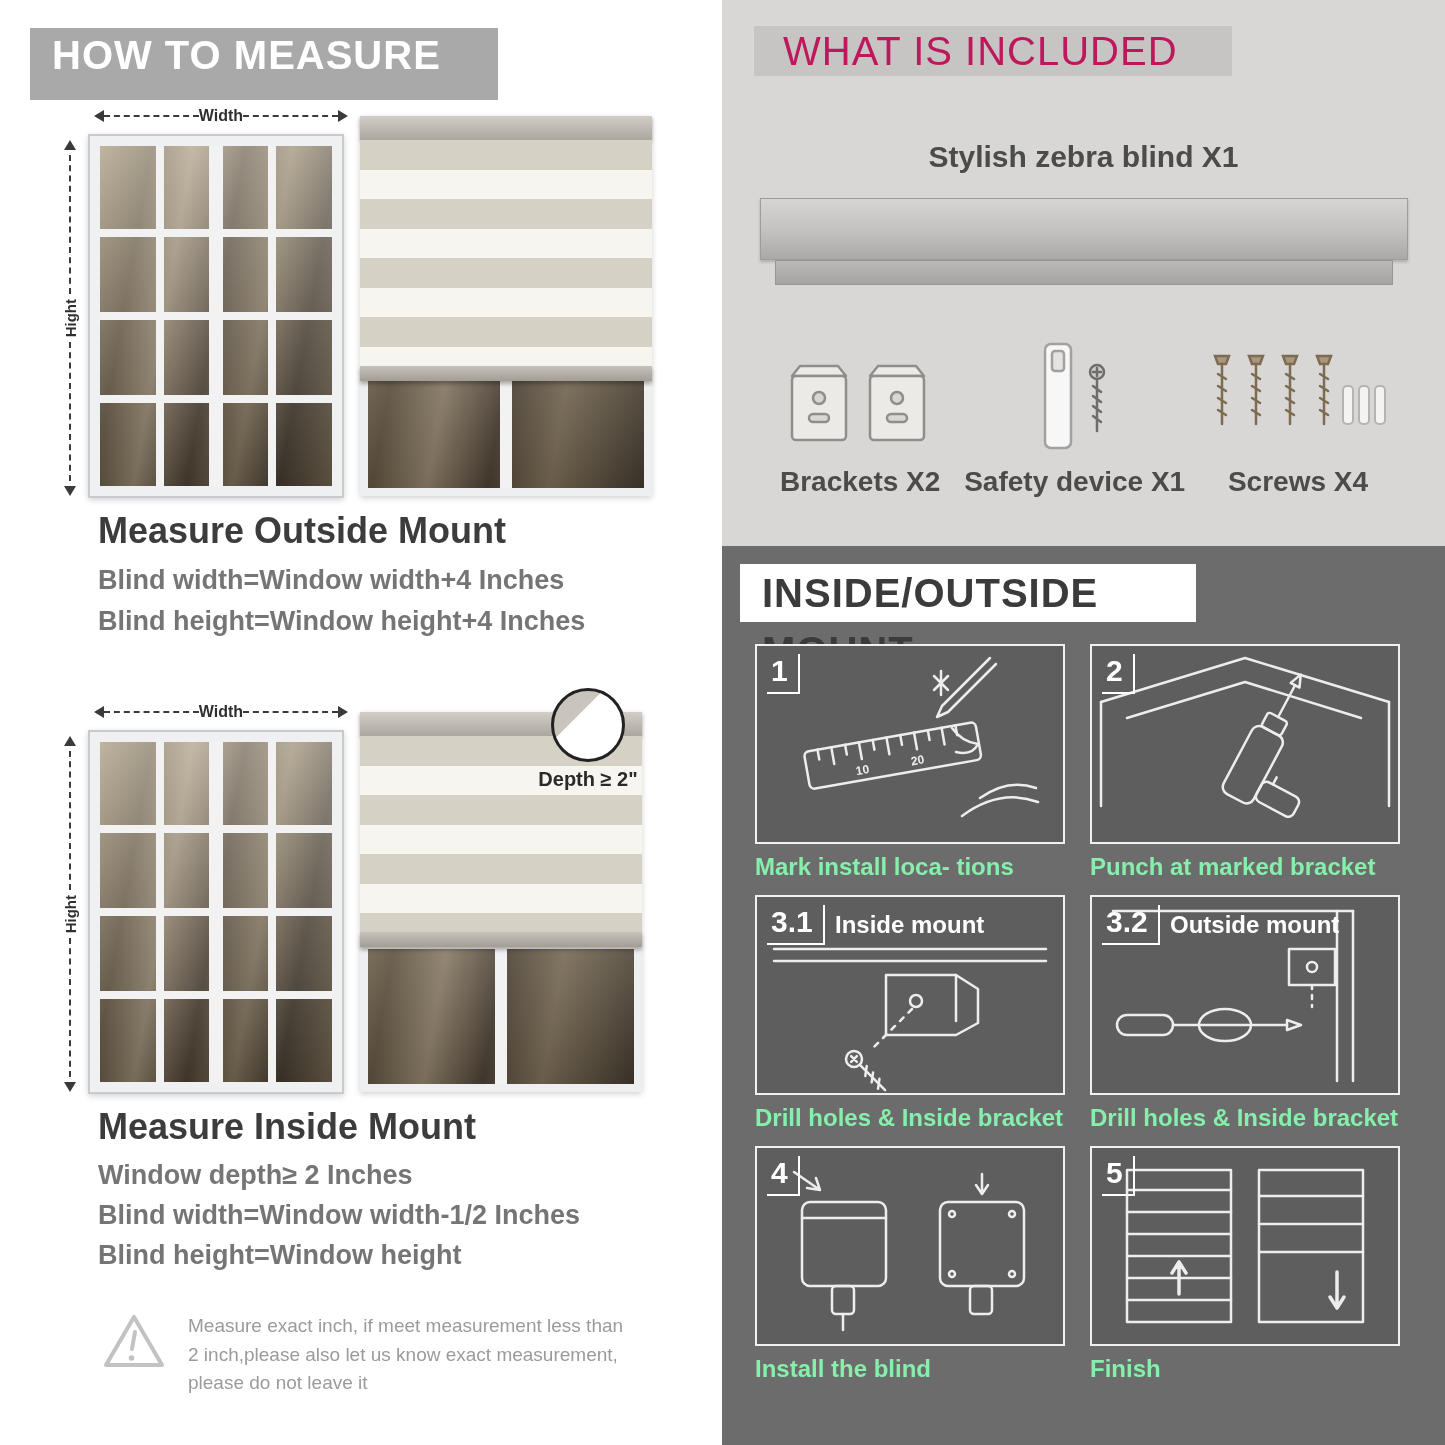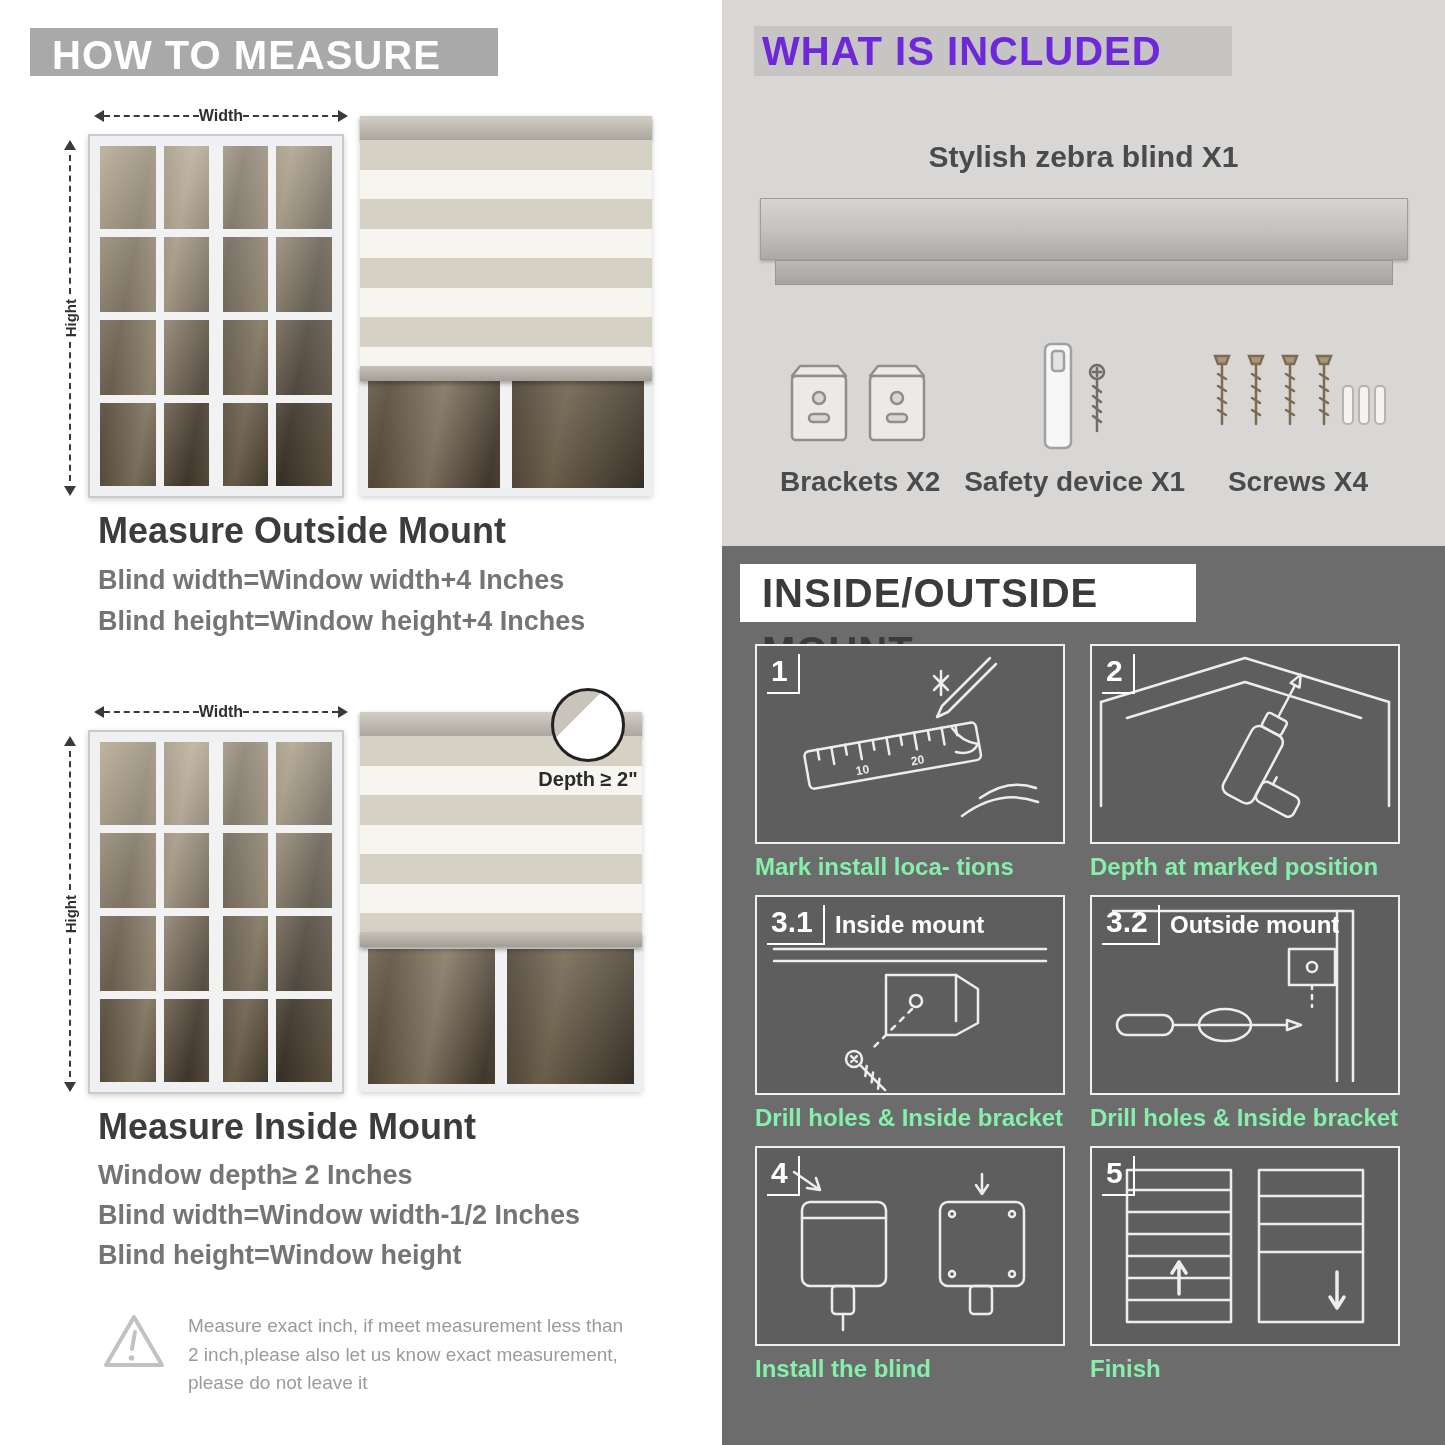--- a/index.html
+++ b/index.html
@@ -1,20 +1,20 @@
 <!DOCTYPE html>
 <html><head>
 <meta charset="utf-8">
 <style>
   * { margin:0; padding:0; box-sizing:border-box; }
   html,body { width:1445px; height:1445px; }
   body { position:relative; background:#fff; font-family:"Liberation Sans", sans-serif; overflow:hidden; }
 
   
-  .htm-banner{ position:absolute; left:30px; top:28px; width:468px; height:48px;
+  .htm-banner{ position:absolute; left:30px; top:28px; width:468px; height:72px;
     background:#a9a9a9; color:#fff; font-weight:bold; font-size:40px; line-height:54px;
     padding-left:22px; letter-spacing:1px; }
 
   .fig-win{ position:absolute; width:292px; height:402px; }
   .fig-win1{ left:58px; top:100px; }
   .fig-win2{ left:58px; top:696px; }
 
   .w-arrow{ position:absolute; left:36px; top:6px; right:2px; height:20px;
     display:flex; align-items:center; }
   .h-arrow{ position:absolute; left:2px; top:40px; width:20px; bottom:6px;
@@ -72,22 +72,22 @@
 
   .sec-title{ position:absolute; left:98px; font-size:36px; font-weight:bold; color:#3c3c3c; }
   .formula{ position:absolute; left:98px; font-size:27px; font-weight:bold; color:#757575; }
 
   .warning{ position:absolute; left:102px; top:1312px; width:530px; display:flex; gap:22px; align-items:flex-start; }
   .warning-text{ flex:1; font-size:19px; color:#9b9b9b; line-height:1.5; }
 
   
   .included{ position:absolute; left:722px; top:0; width:723px; height:546px; background:#d8d7d5; }
   .wii-banner{ position:absolute; left:32px; top:26px; width:478px; height:50px;
-    background:#c6c5c3; color:#6d28d9; font-weight:bold; font-size:40px; line-height:50px;
-    padding-left:8px; letter-spacing:1px; }
+    background:#c6c5c3; color:#be185d; font-weight:normal; font-size:40px; line-height:50px;
+    padding-left:29px; letter-spacing:1px; }
   .blind-title{ position:absolute; left:0; right:0; top:140px; text-align:center;
     font-size:30px; font-weight:bold; color:#4b4b4b; }
   .headrail{ position:absolute; left:38px; top:198px; width:648px; height:62px;
     background:linear-gradient(180deg,#d6d5d3 0%,#c2c1bf 55%,#aaa9a7 100%);
     border:1px solid #9e9d9b; box-shadow:0 2px 3px rgba(0,0,0,.2); }
   .valance{ position:absolute; left:14px; top:61px; width:618px; height:25px;
     background:linear-gradient(180deg,#bab9b7,#a5a4a2); border:1px solid #98;
     border:1px solid #979695; }
   .items{ position:absolute; left:58px; right:58px; top:330px; display:flex; justify-content:space-between; }
   .item{ text-align:center; }
@@ -318,21 +318,21 @@
               <rect x="198" y="110" width="16" height="22" rx="3"></rect>
               <path d="M214 121 h36"></path>
               <path d="M250 116 l12 5 -12 5 z"></path>
               <rect x="130" y="138" width="22" height="42" rx="6"></rect>
               <path d="M152 148 h8"></path>
             </g>
           </g>
         </svg>
         <span class="step-num">2</span>
       </div>
-      <div class="caption">Depth at  marked position</div>
+      <div class="caption">Punch at  marked bracket</div>
     </div>
 
     <div class="step">
       <div class="panel">
         <svg class="illus" viewBox="0 0 304 196">
           <g class="ln">
             <path d="M16 52 H288 M16 64 H288"></path>
             <path d="M128 78 h70 l22 14 v34 l-22 12 h-70 z"></path>
             <path d="M198 78 v46"></path>
             <circle cx="158" cy="104" r="6"></circle>

